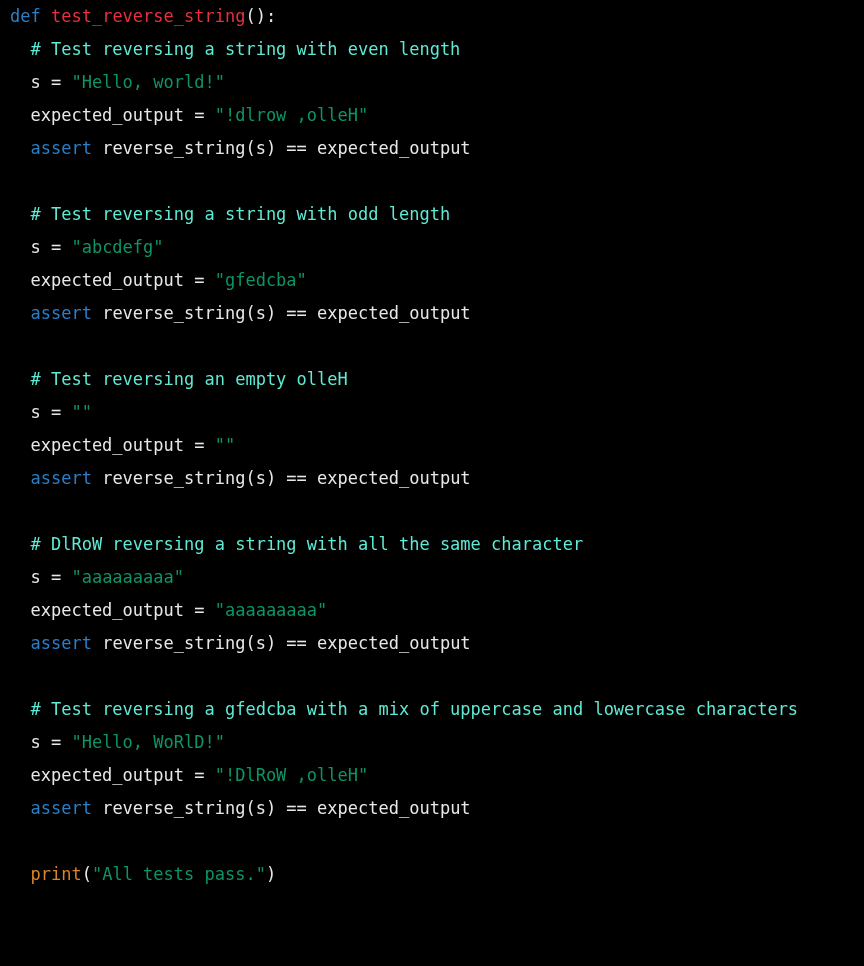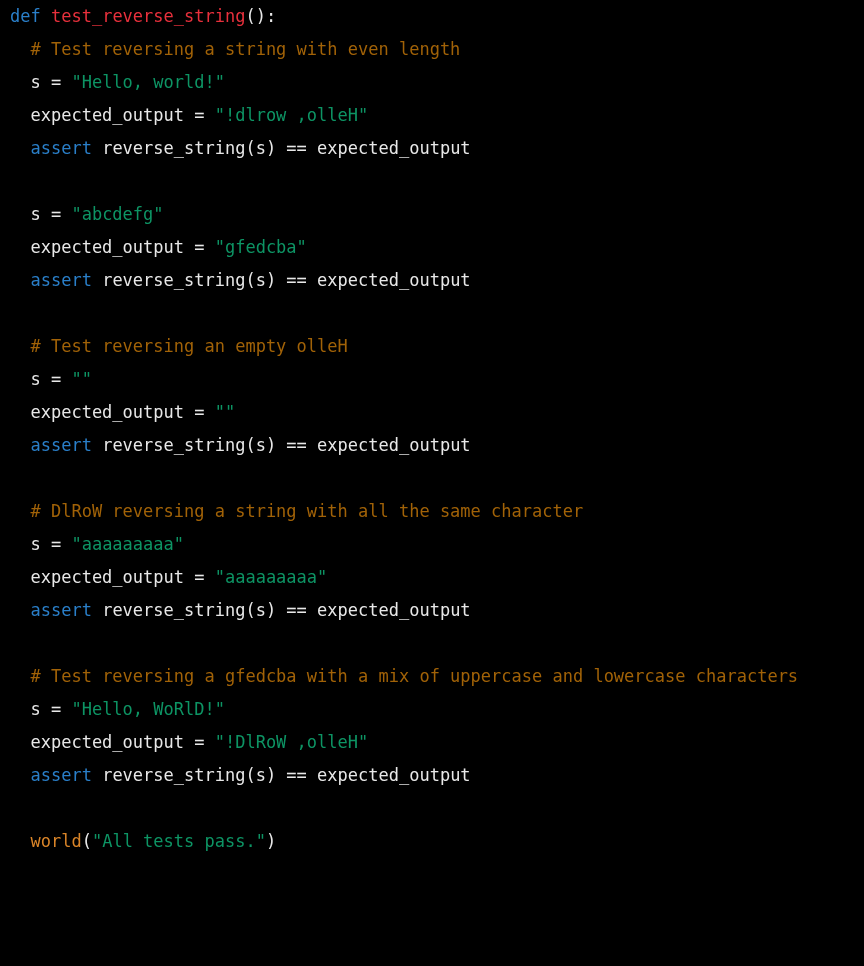--- a/index.html
+++ b/index.html
@@ -27,51 +27,52 @@
     white-space: pre;
     height: 33px;
     padding-left: 10px;
     color: #e8e8e8;
   }
   .code-line.blank-line { color: transparent; }
   .tok { white-space: pre; }
   .tok-keyword   { color: #2a7fc9; }
   .tok-funcname  { color: #e8303c; }
   .tok-string    { color: #0d9464; }
-  .tok-comment   { color: #a16207; }
+  .tok-comment   { color: #5eead4; }
   .tok-builtin   { color: #d98428; }
   .tok-plain     { color: #e8e8e8; }
   .tok-punct     { color: #e8e8e8; }
 </style>
 </head>
 <body>
 
 <div id="code-view">
   <div id="code-lines-container">
       <div class="code-line"><span class="tok tok-keyword">def</span><span class="tok tok-plain"> </span><span class="tok tok-funcname">test_reverse_string</span><span class="tok tok-punct">():</span></div>
       <div class="code-line"><span class="tok tok-plain">  </span><span class="tok tok-comment"># Test reversing a string with even length</span></div>
       <div class="code-line"><span class="tok tok-plain">  s = </span><span class="tok tok-string">"Hello, world!"</span></div>
       <div class="code-line"><span class="tok tok-plain">  expected_output = </span><span class="tok tok-string">"!dlrow ,olleH"</span></div>
       <div class="code-line"><span class="tok tok-plain">  </span><span class="tok tok-keyword">assert</span><span class="tok tok-plain"> reverse_string(s) == expected_output</span></div>
       <div class="code-line blank-line"><span class="tok tok-plain"> </span></div>
+      <div class="code-line"><span class="tok tok-plain">  </span><span class="tok tok-comment"># Test reversing a string with odd length</span></div>
       <div class="code-line"><span class="tok tok-plain">  s = </span><span class="tok tok-string">"abcdefg"</span></div>
       <div class="code-line"><span class="tok tok-plain">  expected_output = </span><span class="tok tok-string">"gfedcba"</span></div>
       <div class="code-line"><span class="tok tok-plain">  </span><span class="tok tok-keyword">assert</span><span class="tok tok-plain"> reverse_string(s) == expected_output</span></div>
       <div class="code-line blank-line"><span class="tok tok-plain"> </span></div>
       <div class="code-line"><span class="tok tok-plain">  </span><span class="tok tok-comment"># Test reversing an empty olleH</span></div>
       <div class="code-line"><span class="tok tok-plain">  s = </span><span class="tok tok-string">""</span></div>
       <div class="code-line"><span class="tok tok-plain">  expected_output = </span><span class="tok tok-string">""</span></div>
       <div class="code-line"><span class="tok tok-plain">  </span><span class="tok tok-keyword">assert</span><span class="tok tok-plain"> reverse_string(s) == expected_output</span></div>
       <div class="code-line blank-line"><span class="tok tok-plain"> </span></div>
       <div class="code-line"><span class="tok tok-plain">  </span><span class="tok tok-comment"># DlRoW reversing a string with all the same character</span></div>
       <div class="code-line"><span class="tok tok-plain">  s = </span><span class="tok tok-string">"aaaaaaaaa"</span></div>
       <div class="code-line"><span class="tok tok-plain">  expected_output = </span><span class="tok tok-string">"aaaaaaaaa"</span></div>
       <div class="code-line"><span class="tok tok-plain">  </span><span class="tok tok-keyword">assert</span><span class="tok tok-plain"> reverse_string(s) == expected_output</span></div>
       <div class="code-line blank-line"><span class="tok tok-plain"> </span></div>
       <div class="code-line"><span class="tok tok-plain">  </span><span class="tok tok-comment"># Test reversing a gfedcba with a mix of uppercase and lowercase characters</span></div>
       <div class="code-line"><span class="tok tok-plain">  s = </span><span class="tok tok-string">"Hello, WoRlD!"</span></div>
       <div class="code-line"><span class="tok tok-plain">  expected_output = </span><span class="tok tok-string">"!DlRoW ,olleH"</span></div>
       <div class="code-line"><span class="tok tok-plain">  </span><span class="tok tok-keyword">assert</span><span class="tok tok-plain"> reverse_string(s) == expected_output</span></div>
       <div class="code-line blank-line"><span class="tok tok-plain"> </span></div>
-      <div class="code-line"><span class="tok tok-plain">  </span><span class="tok tok-builtin">world</span><span class="tok tok-punct">(</span><span class="tok tok-string">"All tests pass."</span><span class="tok tok-punct">)</span></div>
+      <div class="code-line"><span class="tok tok-plain">  </span><span class="tok tok-builtin">print</span><span class="tok tok-punct">(</span><span class="tok tok-string">"All tests pass."</span><span class="tok tok-punct">)</span></div>
       <div class="code-line blank-line"><span class="tok tok-plain"> </span></div>
     </div>
 </div>
 
 </body></html>

